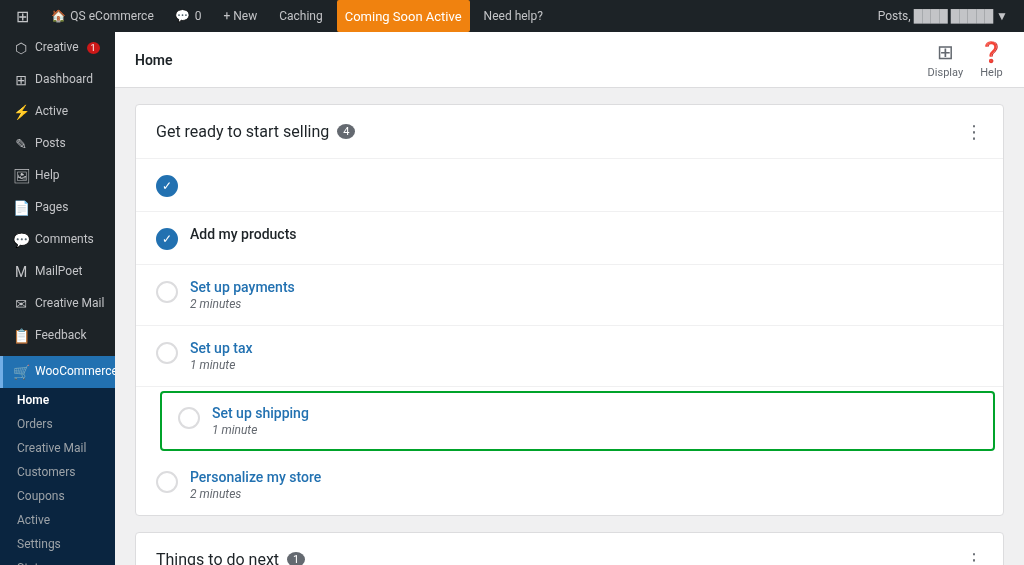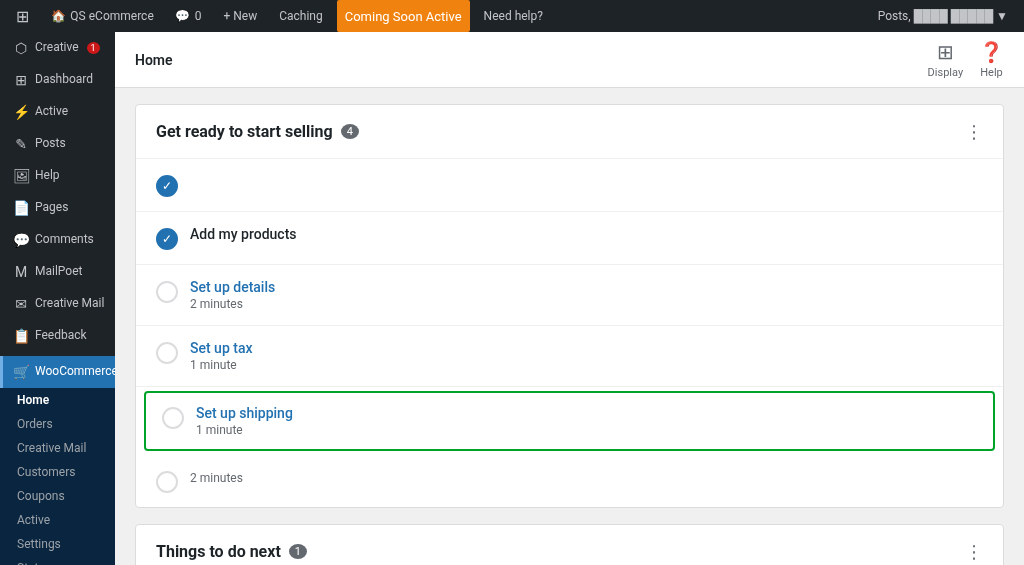--- a/index.html
+++ b/index.html
@@ -115,21 +115,21 @@
       border-radius: 4px;
       margin-bottom: 16px;
     }
     .card-header {
       display: flex;
       align-items: center;
       justify-content: space-between;
       padding: 16px 20px;
       border-bottom: 1px solid #f0f0f1;
     }
-    .card-title { font-size: 16px; font-weight: 700; color: #1d2327; }
+    .card-title { font-size: 16px; font-weight: 400; color: #1d2327; }
     .card-badge {
       background: #646970;
       color: #fff;
       border-radius: 50%;
       font-size: 11px;
       padding: 1px 6px;
       margin-left: 8px;
     }
     .kebab-icon { cursor: pointer; color: #646970; font-size: 18px; }
 
@@ -150,21 +150,21 @@
       flex-shrink: 0;
       margin-top: 2px;
       display: flex;
       align-items: center;
       justify-content: center;
     }
     .task-check.completed { background: #2271b1; border-color: #2271b1; color: #fff; font-size: 12px; }
     .task-info { flex: 1; }
     .task-name { font-size: 14px; color: #2271b1; cursor: pointer; font-weight: 500; }
     .task-name.plain { color: #1d2327; cursor: default; }
-    .task-duration { font-size: 12px; color: #646970; margin-top: 2px; }
+    .task-duration { font-size: 12px; color: #646970; margin-top: 2px; font-style: italic; }
   </style>
 </head>
 <body>
 
 <div class="admin-bar">
   <span class="admin-bar-item">
     <span style="font-size:16px; color:#c3c4c7;">⊞</span>
   </span>
   <span class="admin-bar-item">
     🏠 <span>QS eCommerce</span>
@@ -277,46 +277,47 @@
         <div class="task-item">
           <div class="task-check completed">✓</div>
           <div class="task-info">
             <div class="task-name plain">Add my products</div>
           </div>
         </div>
 
         <div class="task-item">
           <div class="task-check"></div>
           <div class="task-info">
-            <div class="task-name">Set up details</div>
+            <div class="task-name">Set up payments</div>
             <div class="task-duration">2 minutes</div>
           </div>
         </div>
 
         <div class="task-item">
           <div class="task-check"></div>
           <div class="task-info">
             <div class="task-name">Set up tax</div>
             <div class="task-duration">1 minute</div>
           </div>
         </div>
 
-        <div style="padding: 4px 8px;">
+        <div style="padding: 4px 8px; margin-left: 16px;">
           <div style="border: 2px solid #00a32a; border-radius: 4px; padding: 12px 16px; display:flex; align-items:flex-start; gap:12px; background:#fff;">
             <div class="task-check"></div>
             <div class="task-info">
               <div class="task-name">Set up shipping</div>
               <div class="task-duration">1 minute</div>
             </div>
           </div>
         </div>
 
         <div class="task-item">
           <div class="task-check"></div>
           <div class="task-info">
+            <div class="task-name">Personalize my store</div>
             <div class="task-duration">2 minutes</div>
           </div>
         </div>
       </div>
 
       <div class="card">
         <div class="card-header">
           <div style="display:flex; align-items:center;">
             <span class="card-title">Things to do next</span>
             <span class="card-badge">1</span>

